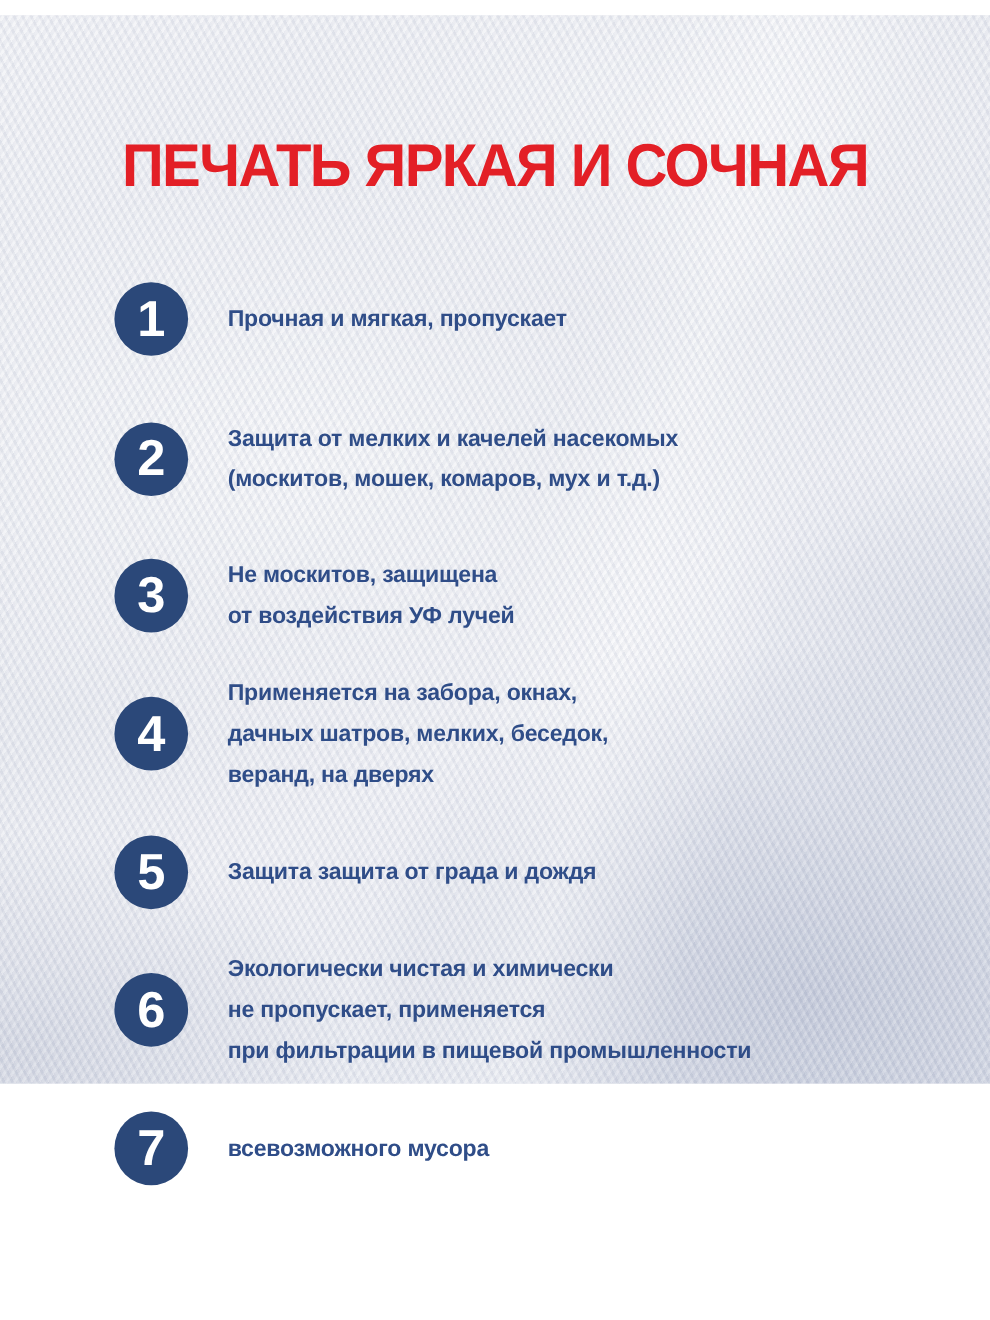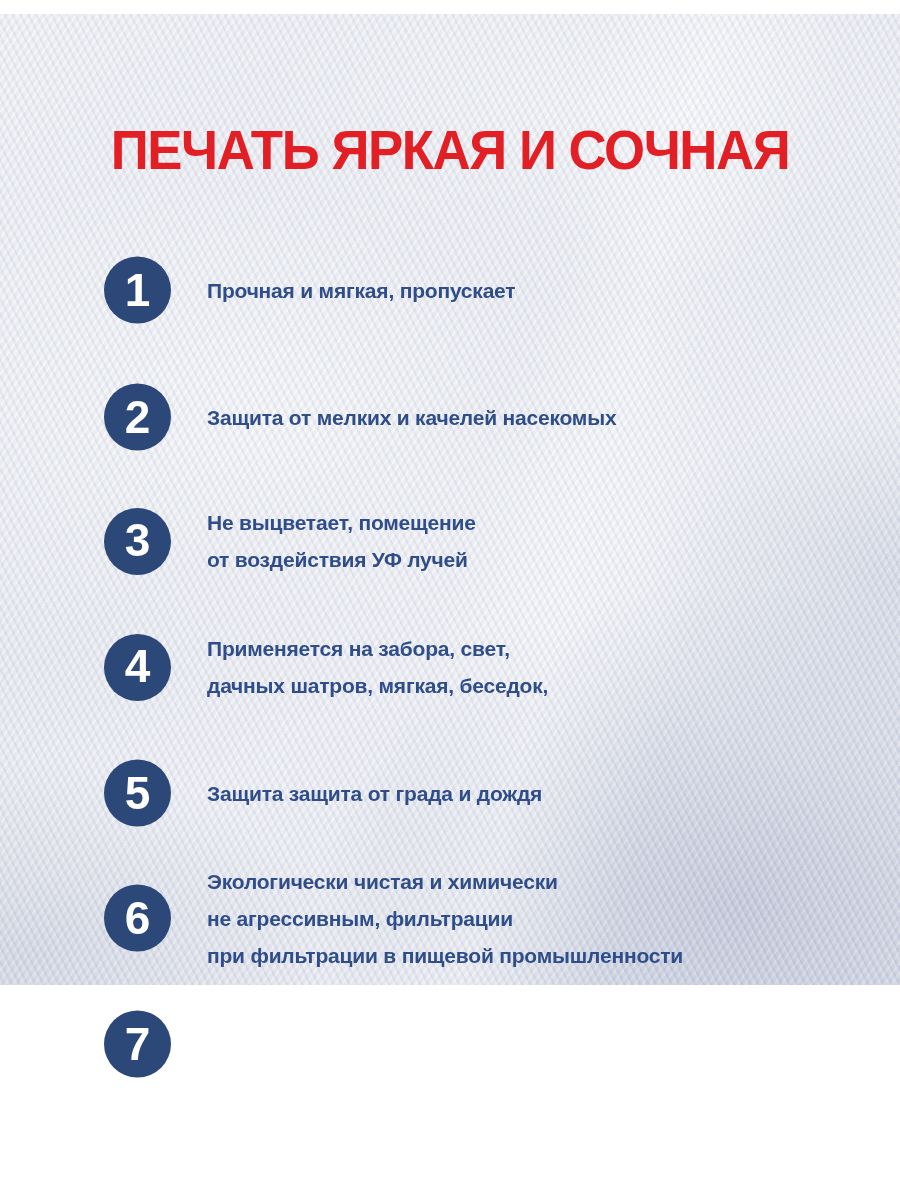--- a/index.html
+++ b/index.html
@@ -113,64 +113,67 @@
           <div>Прочная и мягкая, пропускает</div>
         </div>
   </div>
 
   <div class="feature">
     <div class="num-circle">
       <span class="num">2</span>
     </div>
     <div class="feature-text">
           <div>Защита от мелких и качелей насекомых</div>
+          <div>(москитов, мошек, комаров, мух и т.д.)</div>
         </div>
   </div>
 
   <div class="feature">
     <div class="num-circle">
       <span class="num">3</span>
     </div>
     <div class="feature-text">
-          <div>Не выцветает, помещение</div>
+          <div>Не москитов, защищена</div>
           <div>от воздействия УФ лучей</div>
         </div>
   </div>
 
   <div class="feature">
     <div class="num-circle">
       <span class="num">4</span>
     </div>
     <div class="feature-text">
-          <div>Применяется на забора, свет,</div>
-          <div>дачных шатров, мягкая, беседок,</div>
+          <div>Применяется на забора, окнах,</div>
+          <div>дачных шатров, мелких, беседок,</div>
+          <div>веранд, на дверях</div>
         </div>
   </div>
 
   <div class="feature">
     <div class="num-circle">
       <span class="num">5</span>
     </div>
     <div class="feature-text">
           <div>Защита защита от града и дождя</div>
         </div>
   </div>
 
   <div class="feature">
     <div class="num-circle">
       <span class="num">6</span>
     </div>
     <div class="feature-text">
           <div>Экологически чистая и химически</div>
-          <div>не агрессивным, фильтрации</div>
+          <div>не пропускает, применяется</div>
           <div>при фильтрации в пищевой промышленности</div>
         </div>
   </div>
 
   <div class="feature">
     <div class="num-circle">
       <span class="num">7</span>
     </div>
     <div class="feature-text">
+          <div>всевозможного мусора</div>
         </div>
   </div>
 </div>
 </div>
 
 </body></html>

